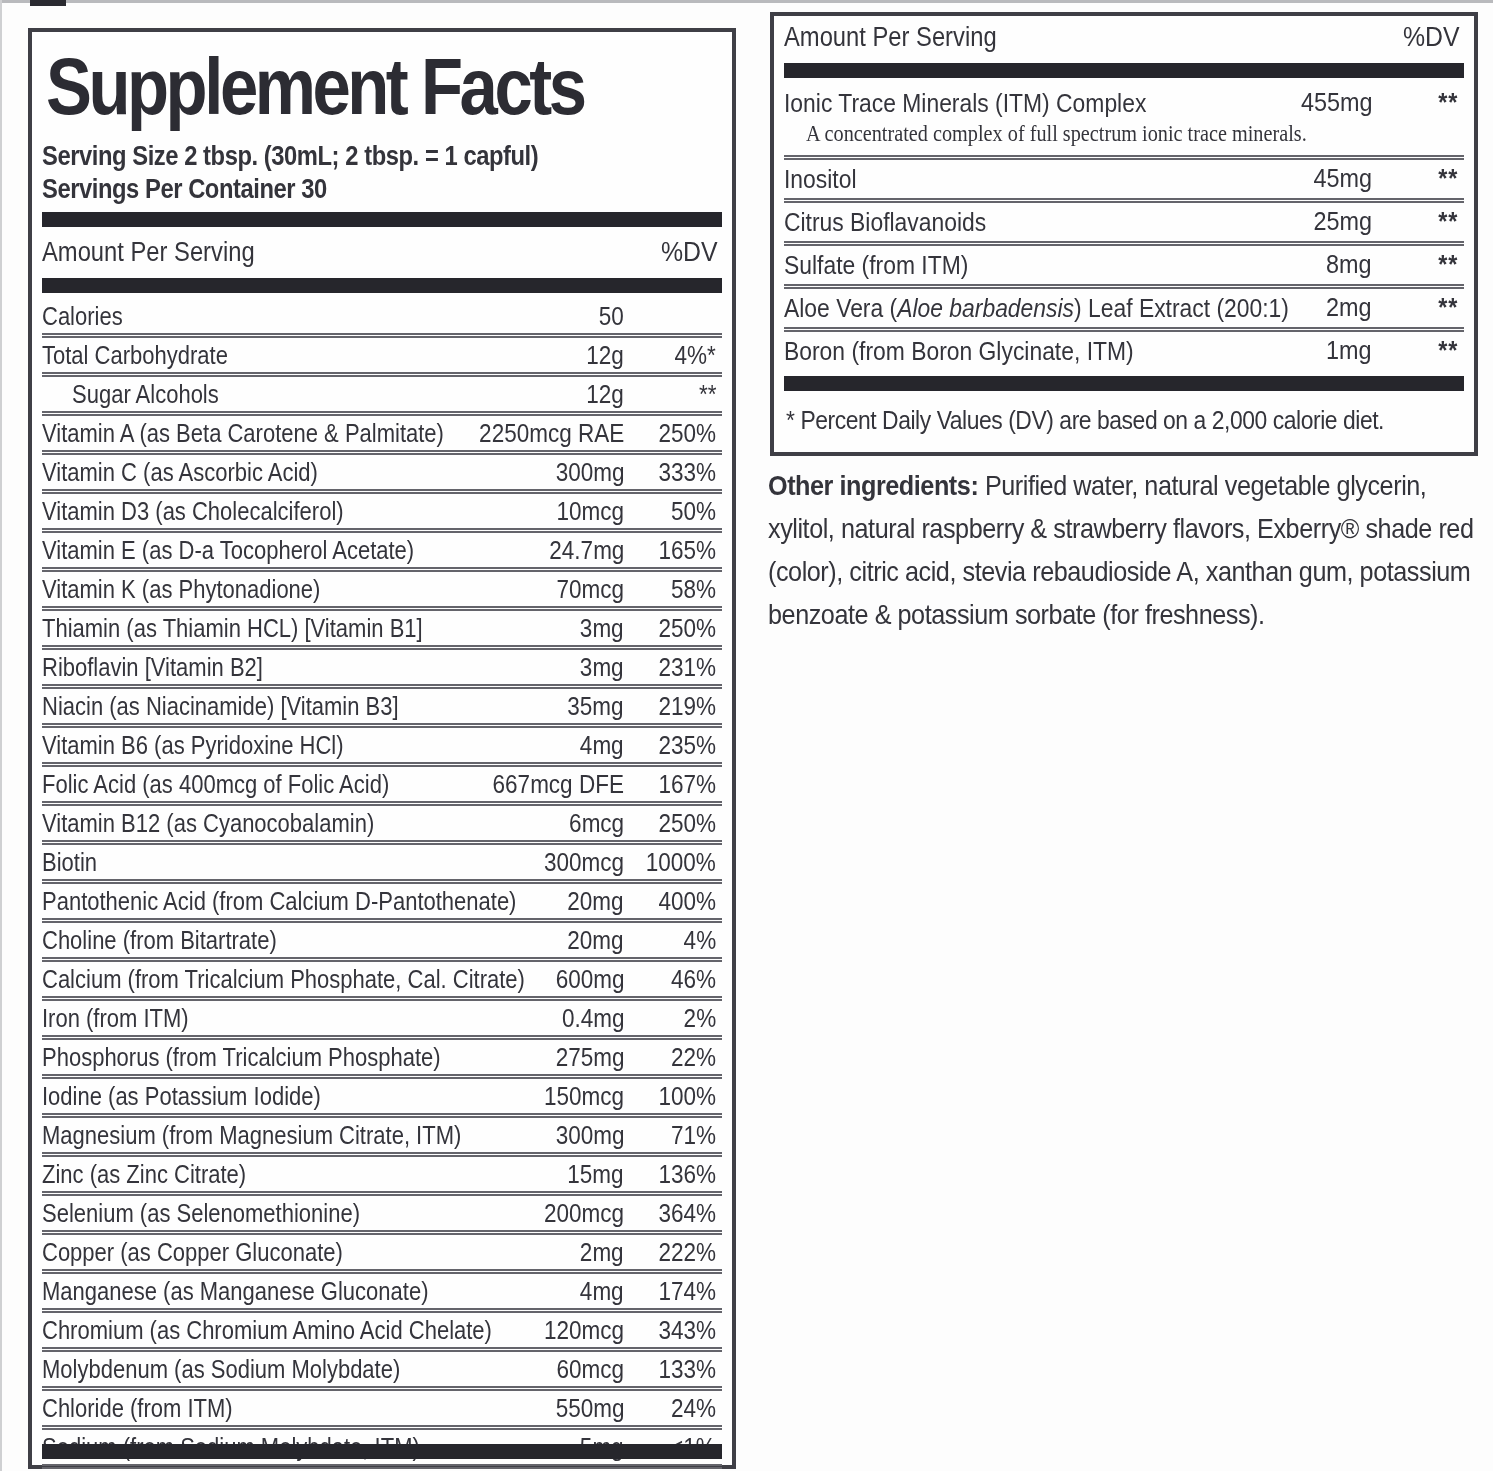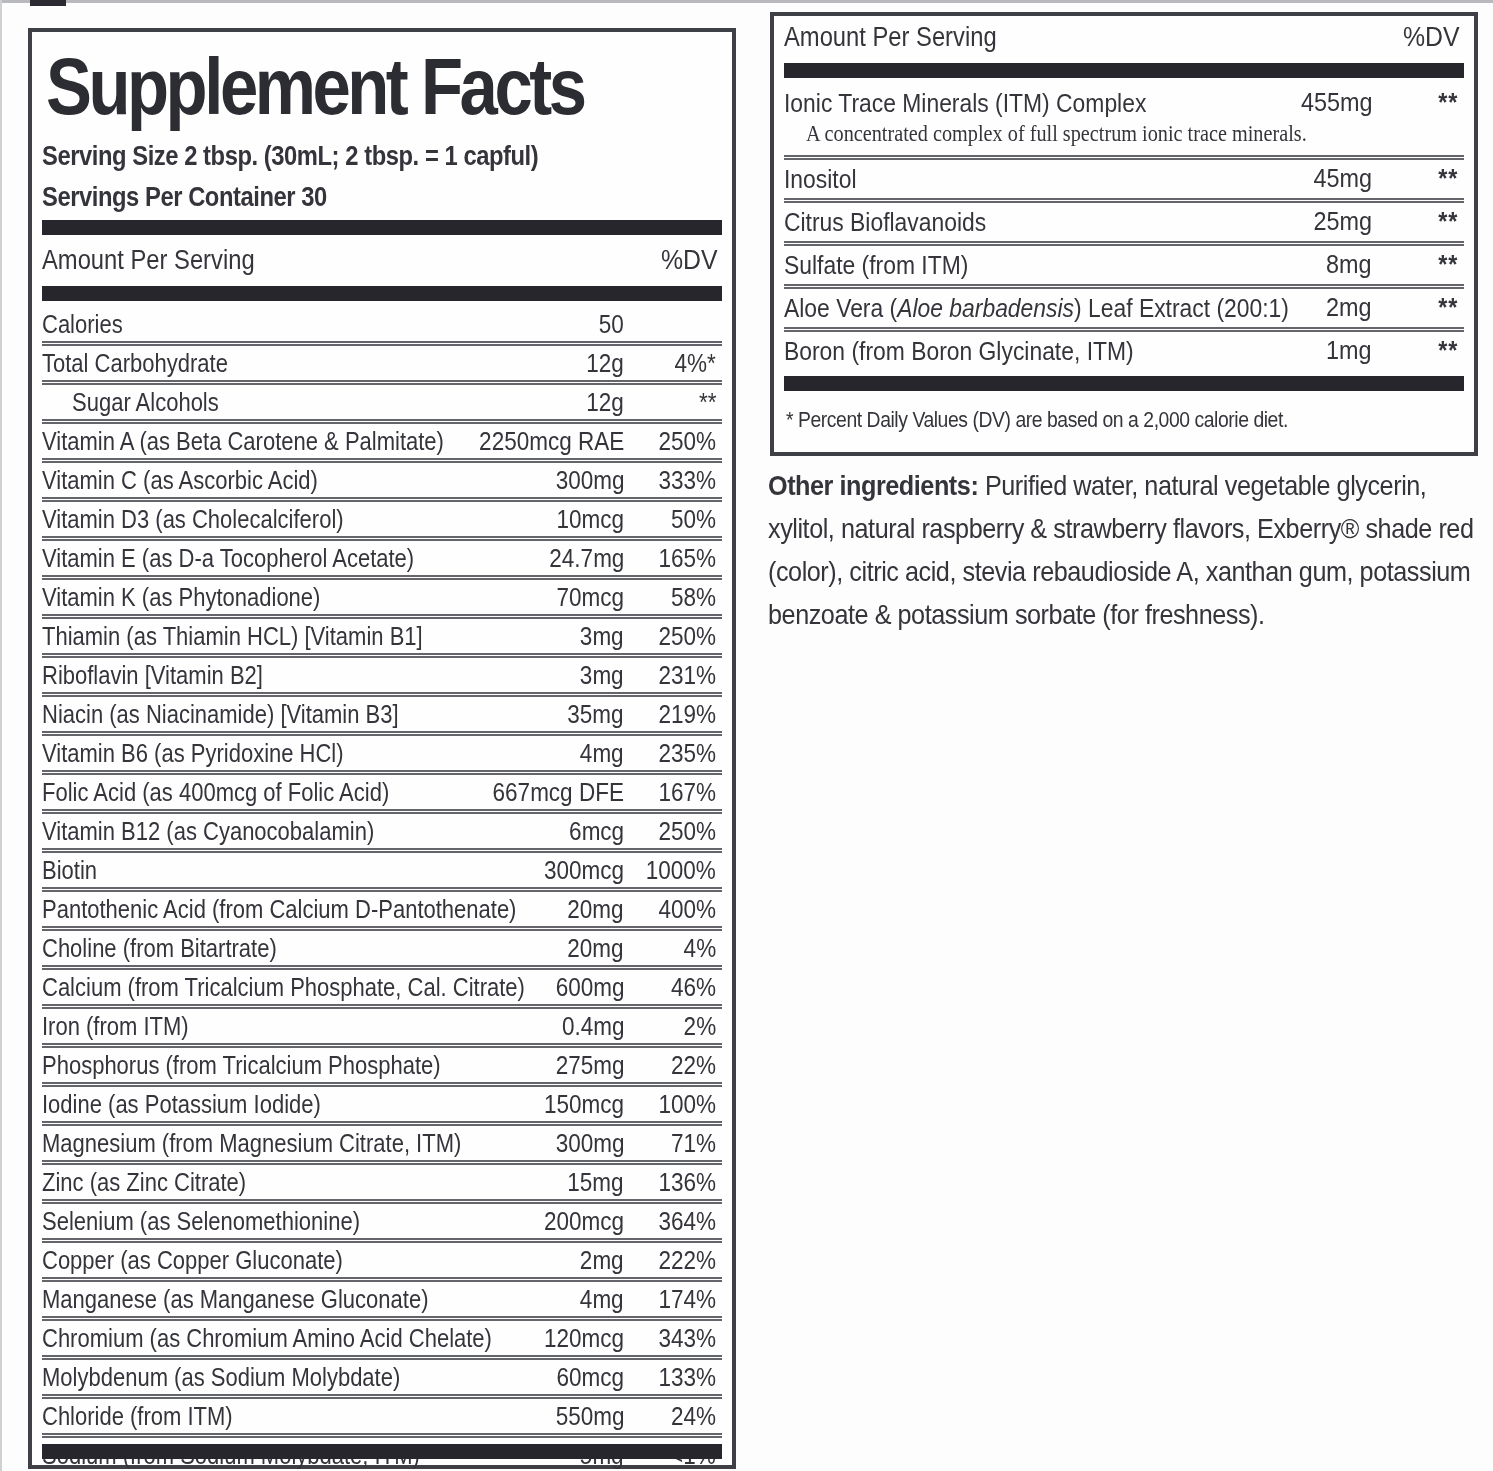--- a/index.html
+++ b/index.html
@@ -14,42 +14,42 @@
 
   .panel { position:absolute; border:4px solid #3f3f46; background:#fefefe; }
   .lbox  { left:28px;  top:28px; width:708px; height:1441px; padding:6px 10px 0; }
   .rbox  { left:770px; top:12px; width:708px; height:444px;  padding:2px 10px 0; }
 
   .cond { display:inline-block; transform:scaleX(0.88); transform-origin:0 50%; white-space:nowrap; }
 
   .title { font-weight:bold; font-size:80px; line-height:86px; letter-spacing:-4px;
            color:#2c2c33; margin:6px 0 10px 4px; transform:scaleX(0.86); transform-origin:0 50%;
            white-space:nowrap; }
-  .serving-line { font-size:27px; line-height:33px; font-weight:bold; letter-spacing:-0.5px;margin-top:8px; }
+  .serving-line { font-size:27px; line-height:33px; font-weight:bold; letter-spacing:-0.5px; }
 
   .thickbar { height:15px; background:#26262c; margin:6px 0; }
 
   .hdr-row { position:relative; padding:4px 0 5px; font-weight:normal; font-size:27px; line-height:30px; }
   .hdr-dv  { position:absolute; right:4px; top:4px; transform:scaleX(0.92); transform-origin:100% 50%; }
 
   .rows { position:relative; }
   .row  { position:relative; padding:4px 0 3px; font-size:25px; line-height:27px; }
   .row.sep { border-top:5px double #64646b; }
   .row .nm  { max-width:470px; }
   .row.indent .nmwrap { padding-left:30px; }
   .amt { position:absolute; right:98px; top:4px; transform:scaleX(0.9); transform-origin:100% 50%; white-space:nowrap; }
   .dv  { position:absolute; right:6px;  top:4px; transform:scaleX(0.9); transform-origin:100% 50%; white-space:nowrap; }
   .rbox .amt { right:92px; }
   .rbox .dv  { right:6px; font-weight:bold; letter-spacing:1px; }
   .rbox .row { font-size:26px; line-height:29px; padding:5px 0 4px; }
   .note { font-size:23px; line-height:27px; padding:2px 0 4px 22px;font-family:Liberation Serif, serif; }
   .it { font-style:italic; }
 
   .footnotes { padding:6px 0 0 2px; }
-  .footnote  { font-size:22px; line-height:34px; letter-spacing:-0.5px; }
+  .footnote  { font-size:26px; line-height:34px; letter-spacing:-0.5px; }
 
   .other { position:absolute; left:768px; top:464px; width:800px; font-size:28px;
            line-height:43px; letter-spacing:-0.5px; transform:scaleX(0.9);
            transform-origin:0 0; }
   .other b { font-weight:bold; }
 
   .bottombar { position:absolute; left:10px; right:10px; bottom:6px; height:15px; background:#26262c; }
 </style>
 </head>
 <body>

